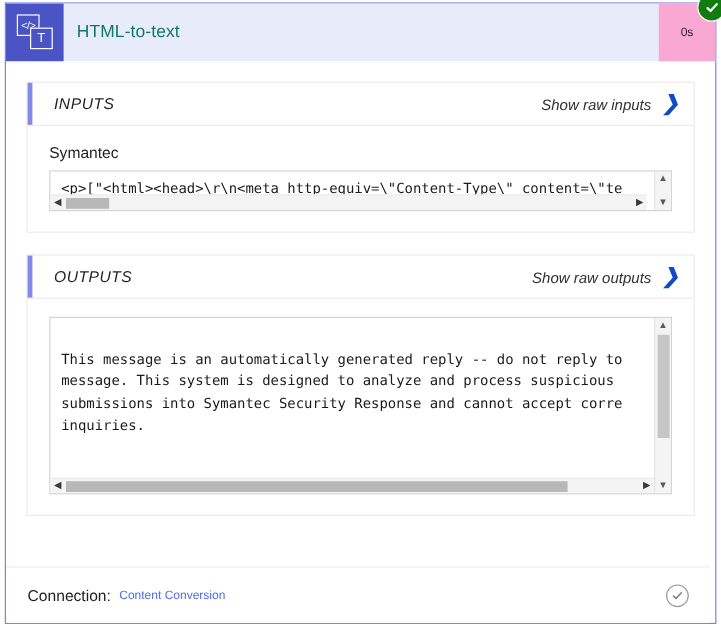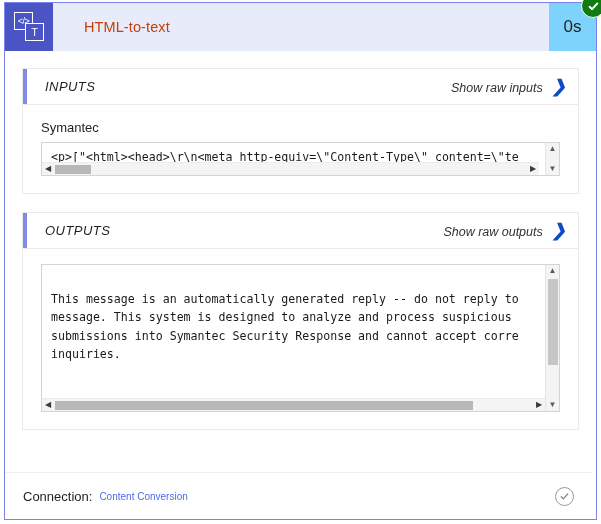--- a/index.html
+++ b/index.html
@@ -72,33 +72,33 @@
   .icon-sq.text {
     left: 11px; top: 11px;
     width: 19px; height: 18px;
     font-size: 11px;
     background: #4a54c4;
   }
   .header-title {
     flex: 1;
     display: flex;
     align-items: center;
-    padding-left: 31px;
+    padding-left: 11px;
     font-size: 14.5px;
-    color: #c2410c;
+    color: #0f766e;
     letter-spacing: 0.1px;
   }
   .header-duration {
     width: 47px;
     min-width: 47px;
-    background: #7dd3fc;
-    display: flex;
-    align-items: center;
-    justify-content: center;
-    font-size: 17px;
+    background: #f9a8d4;
+    display: flex;
+    align-items: center;
+    justify-content: center;
+    font-size: 10px;
     color: #201f1e;
   }
   .status-badge {
     position: absolute;
     right: -9px;
     top: -9px;
     width: 22px;
     height: 22px;
     border-radius: 50%;
     background: #107c10;

